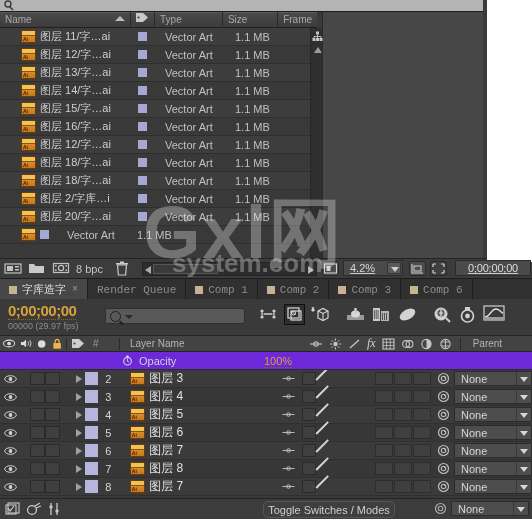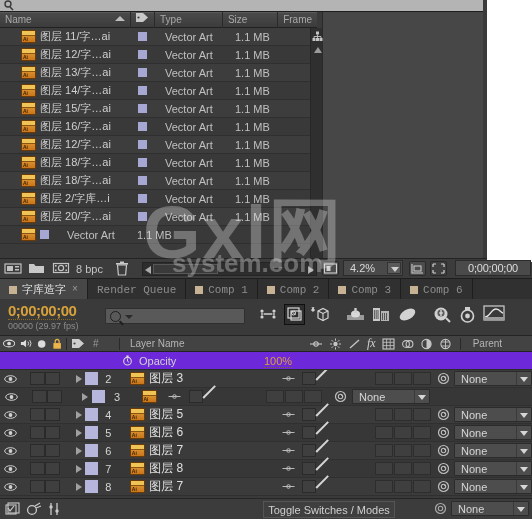--- a/index.html
+++ b/index.html
@@ -113,21 +113,21 @@
   .hscroll-thumb {
     position:absolute; left:10px; top:1px; width:65px; height:10px;
     background:#3a3a3a; border:1px solid #565656;
   }
   .hs-left { position:absolute; left:2px; top:3px; width:0;height:0;
     border-top:4px solid transparent;border-bottom:4px solid transparent;
     border-right:6px solid #aaa;}
   .hs-right{ position:absolute; right:2px; top:3px; width:0;height:0;
     border-top:4px solid transparent;border-bottom:4px solid transparent;
     border-left:6px solid #aaa;}
-  .zoom-grp { position:absolute; left:322px; top:1px; display:flex; align-items:center; }
+  .zoom-grp { position:absolute; left:322px; top:1px; display:flex; align-items:center;text-decoration:underline; }
   .mini-btn {
     width:17px;height:15px; background:#4c4c4c; border:1px solid #2a2a2a;
     border-radius:2px; position:relative; margin-right:4px;
   }
   .zoom-field {
     width:60px; height:16px; background:#4a4a4a; border:1px solid #2b2b2b;
     color:#d8d8d8; font-size:11px; text-align:left; padding-left:6px;
     line-height:15px; position:relative;
   }
   .zoom-field .dd {
@@ -262,21 +262,21 @@
   
   .tl-bottom {
     position:absolute; left:0; top:498px; width:532px; height:21px;
     background:#3c3c3c; border-top:1px solid #252525;
     display:flex; align-items:center;
   }
   .bb-ic { width:16px;height:15px; margin-left:5px; position:relative; }
   .toggle-btn {
     position:absolute; left:263px; top:2px; width:132px; height:17px;
     background:#3f3f3f; border:1px solid #555; color:#cfcfcf;
-    font-size:11px; text-align:center; line-height:16px; border-radius:0;
+    font-size:11px; text-align:center; line-height:16px; border-radius:5px;
   }
   .bb-right { position:absolute; right:3px; top:2px; display:flex; align-items:center; gap:4px;}
 
   
   .wm { position:absolute; pointer-events:none; color:rgba(235,235,235,0.33);
         font-weight:bold; }
   .wm1 { left:143px; top:196px; font-size:74px; line-height:74px; letter-spacing:2px;}
   .wm2 { left:172px; top:248px; font-size:26px; letter-spacing:0px;}
 </style>
 </head>
@@ -765,20 +765,21 @@
         <div class="c-tri">
           <span class="tri"></span>
         </div>
         <div class="c-color">
           <span class="colsw"></span>
         </div>
         <div class="c-num">3</div>
         <div class="c-licon">
           <span class="ai-icon"></span>
         </div>
+        <div class="c-lname">图层 4</div>
         <div class="c-swsmall">
           <svg width="13" height="9" viewBox="0 0 13 9">
             <path d="M0.5 4.5 L12.5 4.5" stroke="#b9b9b9" stroke-width="1"></path>
             <circle cx="6.5" cy="4.5" r="1.8" fill="none" stroke="#b9b9b9" stroke-width="1"></circle>
           </svg>
         </div>
         <div class="c-blend">
           <span class="sq"></span>
           <span class="slash"></span>
         </div>

